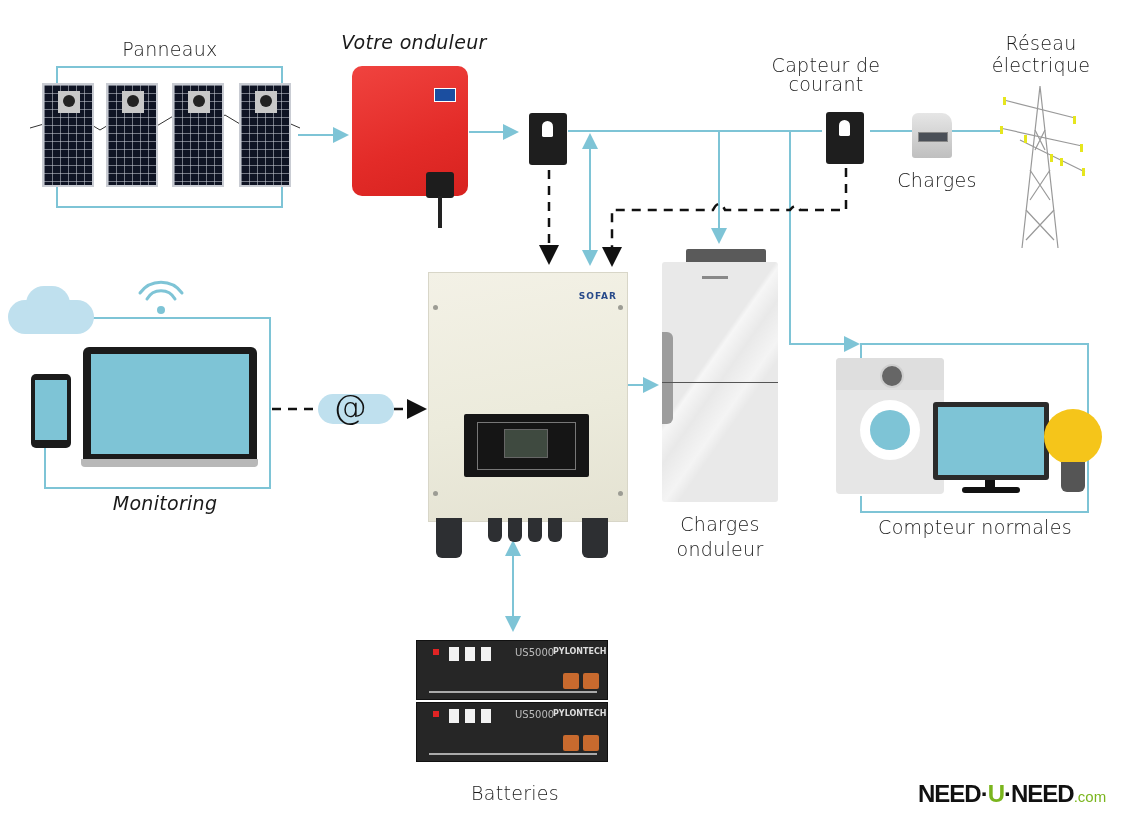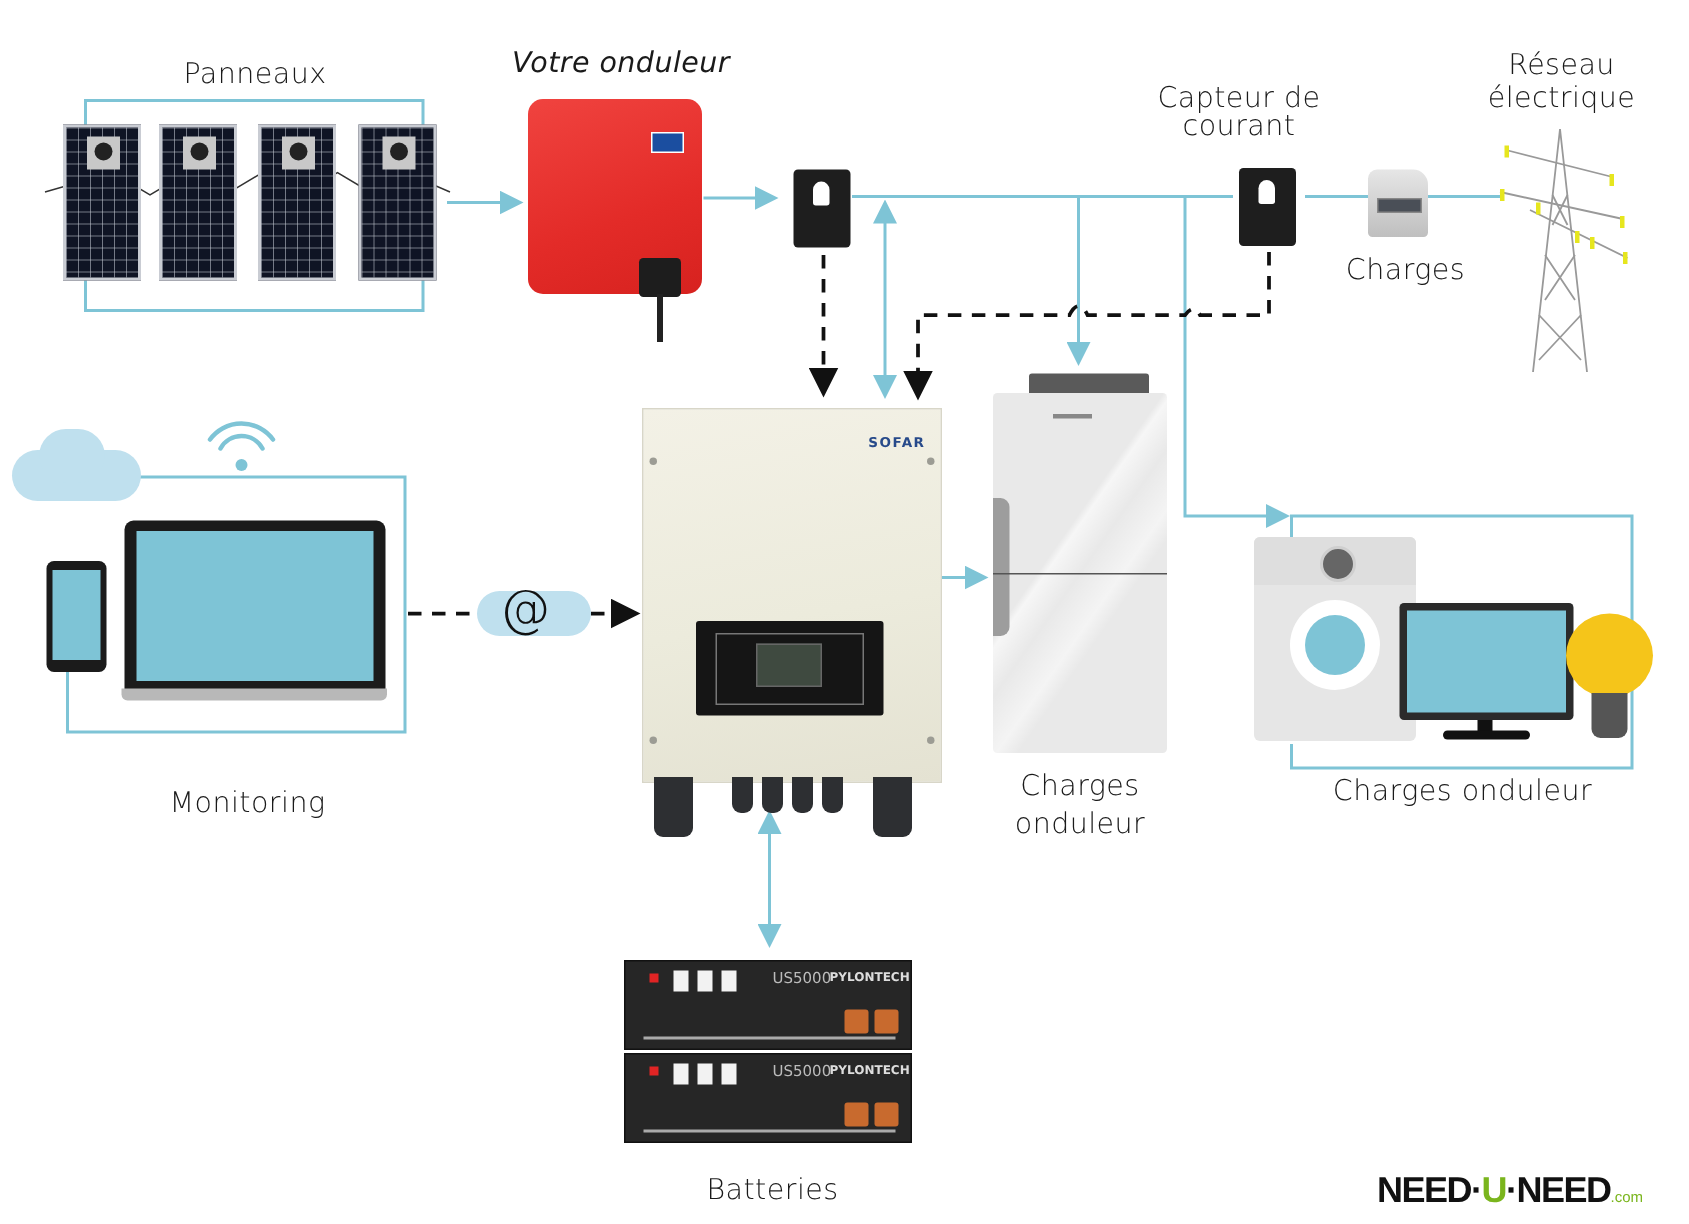--- a/index.html
+++ b/index.html
@@ -54,21 +54,21 @@
   .battery .red { position:absolute; left:16px; top:8px; width:6px; height:6px; background:#e02424; }
   .cloud { position:absolute; background:#bfe0ee; border-radius:20px; }
   .laptop { position:absolute; left:83px; top:347px; width:174px; height:114px; background:#1b1b1b; border-radius:6px 6px 0 0; }
   .laptop::after { content:""; position:absolute; left:8px; top:7px; width:158px; height:100px; background:#7ec4d6; }
   .laptop-base { position:absolute; left:81px; top:459px; width:177px; height:8px; background:#b8b8b8; border-radius:0 0 4px 4px; }
   .phone { position:absolute; left:31px; top:374px; width:40px; height:74px; background:#1b1b1b; border-radius:5px; }
   .phone::after { content:""; position:absolute; left:4px; top:6px; width:32px; height:60px; background:#7ec4d6; }
   .at-sign { position:absolute; left:333px; top:386px; font-size:34px; font-weight:300; color:#111; }
   .logo { position:absolute; left:918px; top:780px; font-size:24px; font-weight:bold; letter-spacing:-1px; color:#111; font-family:"Liberation Sans", sans-serif; }
   .logo .u { color:#7ab51d; }
-  .logo .com { font-size:10px; font-weight:normal; color:#7ab51d; letter-spacing:0; }
+  .logo .com { font-size:15px; font-weight:normal; color:#7ab51d; letter-spacing:0; }
 </style>
 </head>
 <body>
 
 <svg class="wires" width="1126" height="816" viewBox="0 0 1126 816">
   <defs>
     <marker id="ab" markerWidth="8" markerHeight="8" refX="6" refY="4" orient="auto">
         <path d="M0,0 L8,4 L0,8 Z" fill="#7ec4d6"></path>
       </marker>
     <marker id="abs" markerWidth="8" markerHeight="8" refX="2" refY="4" orient="auto-start-reverse">
@@ -131,26 +131,26 @@
 <div class="lbl" style="left:326px; top:31px; width:176px;font-style:italic;">Votre onduleur</div>
 <div class="lbl" style="left:738px; top:56px; width:176px; line-height:19px;">
   <div>Capteur de</div>
   <div>courant</div>
 </div>
 <div class="lbl" style="left:966px; top:32px; width:150px;">
   <div>Réseau</div>
   <div>électrique</div>
 </div>
 <div class="lbl" style="left:872px; top:169px; width:130px;">Charges</div>
-<div class="lbl" style="left:90px; top:524px; width:150px;">Monitoring</div>
+<div class="lbl" style="left:90px; top:492px; width:150px;font-style:italic;">Monitoring</div>
 <div class="lbl" style="left:655px; top:512px; width:130px; line-height:25px;">
   <div>Charges</div>
   <div>onduleur</div>
 </div>
-<div class="lbl" style="left:860px; top:516px; width:230px;">Charges onduleur</div>
+<div class="lbl" style="left:860px; top:516px; width:230px;">Compteur normales</div>
 <div class="lbl" style="left:440px; top:782px; width:150px;">Batteries</div>
 
 <div class="panel" style="left:42px; top:83px;">
     <div class="jbox"></div>
   </div>
 <div class="panel" style="left:106px; top:83px;">
     <div class="jbox"></div>
   </div>
 <div class="panel" style="left:172px; top:83px;">
     <div class="jbox"></div>

